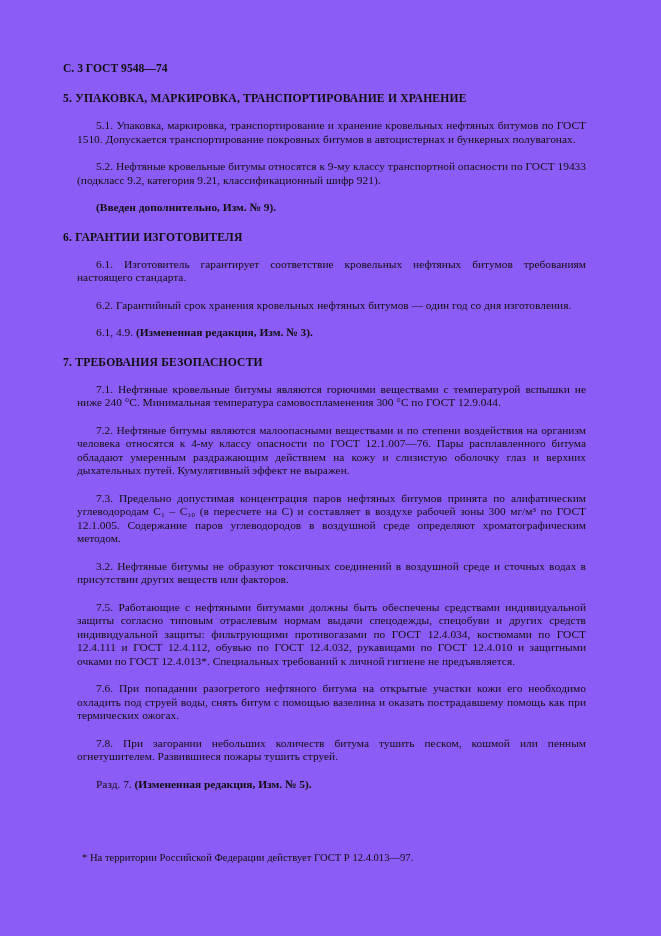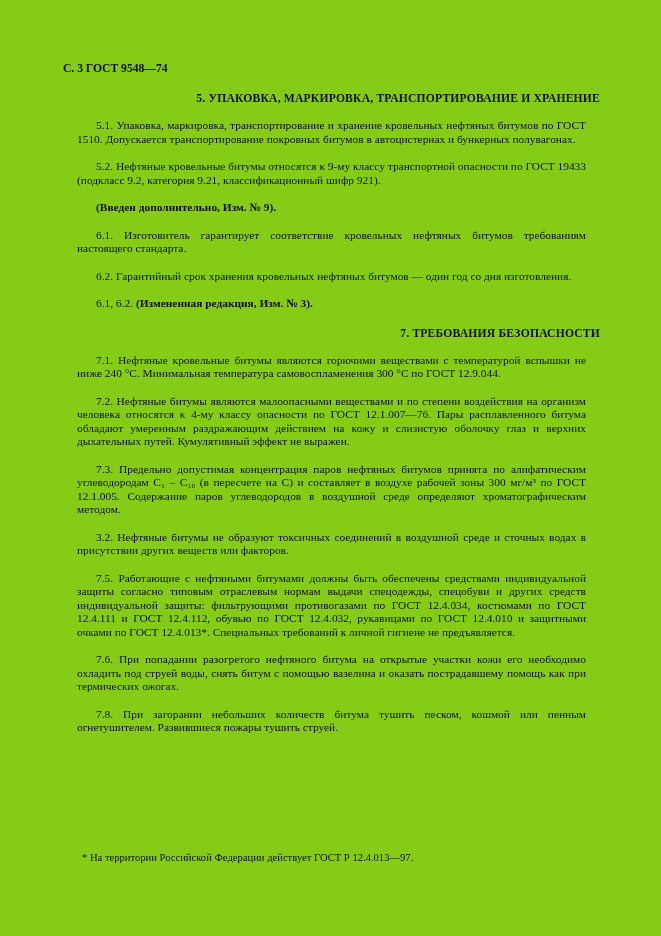--- a/index.html
+++ b/index.html
@@ -6,34 +6,34 @@
   html, body { margin: 0; padding: 0; }
   body {
     width: 661px; height: 936px;
     background: #ffffff;
     font-family: "Liberation Serif", "DejaVu Serif", serif;
     color: #101010;
   }
   .page {
     position: relative;
     width: 661px; height: 936px;
-    background: #84cc16;
+    background: #8b5cf6;
     padding: 62px 61px 0 63px;
     overflow: hidden;
   }
   .page-header {
     font-weight: bold;
     font-size: 11.6px;
     line-height: 14px;
     margin: 0 0 6px 0;
   }
   .section-heading {
     font-size: 11.6px;
     font-weight: bold;
-    text-align: right;
+    text-align: left;
     margin: 16px 0 9px 0;
     letter-spacing: 0.2px;
   }
   .para {
     margin: 14px;
     font-size: 11.4px;
     line-height: 13.5px;
     text-align: justify;
     text-indent: 19px;
   }
@@ -55,31 +55,33 @@
   <div class="page-header">С. 3 ГОСТ 9548—74</div>
 
   <section>
     <div class="section-heading">5. УПАКОВКА, МАРКИРОВКА, ТРАНСПОРТИРОВАНИЕ И ХРАНЕНИЕ</div>
     <p class="para"><span>5.1. Упаковка, маркировка, транспортирование и хранение кровельных нефтяных битумов по ГОСТ 1510. Допускается транспортирование покровных битумов в автоцистернах и бункерных полувагонах.</span></p>
     <p class="para"><span>5.2. Нефтяные кровельные битумы относятся к 9-му классу транспортной опасности по ГОСТ 19433 (подкласс 9.2, категория 9.21, классификационный шифр 921).</span></p>
     <p class="para"><span class="b">(Введен дополнительно, Изм. № 9).</span></p>
   </section>
 
   <section>
+    <div class="section-heading">6. ГАРАНТИИ ИЗГОТОВИТЕЛЯ</div>
     <p class="para"><span>6.1. Изготовитель гарантирует соответствие кровельных нефтяных битумов требованиям настоящего стандарта.</span></p>
     <p class="para"><span>6.2. Гарантийный срок хранения кровельных нефтяных битумов — один год со дня изготовления.</span></p>
-    <p class="para"><span>6.1, 6.2. </span><span class="b">(Измененная редакция, Изм. № 3).</span></p>
+    <p class="para"><span>6.1, 4.9. </span><span class="b">(Измененная редакция, Изм. № 3).</span></p>
   </section>
 
   <section>
     <div class="section-heading">7. ТРЕБОВАНИЯ БЕЗОПАСНОСТИ</div>
     <p class="para"><span>7.1. Нефтяные кровельные битумы являются горючими веществами с температурой вспышки не ниже 240 °С. Минимальная температура самовоспламенения 300 °С по ГОСТ 12.9.044.</span></p>
     <p class="para"><span>7.2. Нефтяные битумы являются малоопасными веществами и по степени воздействия на организм человека относятся к 4-му классу опасности по ГОСТ 12.1.007—76. Пары расплавленного битума обладают умеренным раздражающим действием на кожу и слизистую оболочку глаз и верхних дыхательных путей. Кумулятивный эффект не выражен.</span></p>
     <p class="para"><span>7.3. Предельно допустимая концентрация паров нефтяных битумов принята по алифатическим углеводородам С₁ – С₁₀ (в пересчете на С) и составляет в воздухе рабочей зоны 300 мг/м³ по ГОСТ 12.1.005. Содержание паров углеводородов в воздушной среде определяют хроматографическим методом.</span></p>
     <p class="para"><span>3.2. Нефтяные битумы не образуют токсичных соединений в воздушной среде и сточных водах в присутствии других веществ или факторов.</span></p>
     <p class="para"><span>7.5. Работающие с нефтяными битумами должны быть обеспечены средствами индивидуальной защиты согласно типовым отраслевым нормам выдачи спецодежды, спецобуви и других средств индивидуальной защиты: фильтрующими противогазами по ГОСТ 12.4.034, костюмами по ГОСТ 12.4.111 и ГОСТ 12.4.112, обувью по ГОСТ 12.4.032, рукавицами по ГОСТ 12.4.010 и защитными очками по ГОСТ 12.4.013*. Специальных требований к личной гигиене не предъявляется.</span></p>
     <p class="para"><span>7.6. При попадании разогретого нефтяного битума на открытые участки кожи его необходимо охладить под струей воды, снять битум с помощью вазелина и оказать пострадавшему помощь как при термических ожогах.</span></p>
     <p class="para"><span>7.8. При загорании небольших количеств битума тушить песком, кошмой или пенным огнетушителем. Развившиеся пожары тушить струей.</span></p>
+    <p class="para"><span>Разд. 7. </span><span class="b">(Измененная редакция, Изм. № 5).</span></p>
   </section>
 
   <div class="footnote">* На территории Российской Федерации действует ГОСТ Р 12.4.013—97.</div>
 
 </div>
 
 </body></html>

